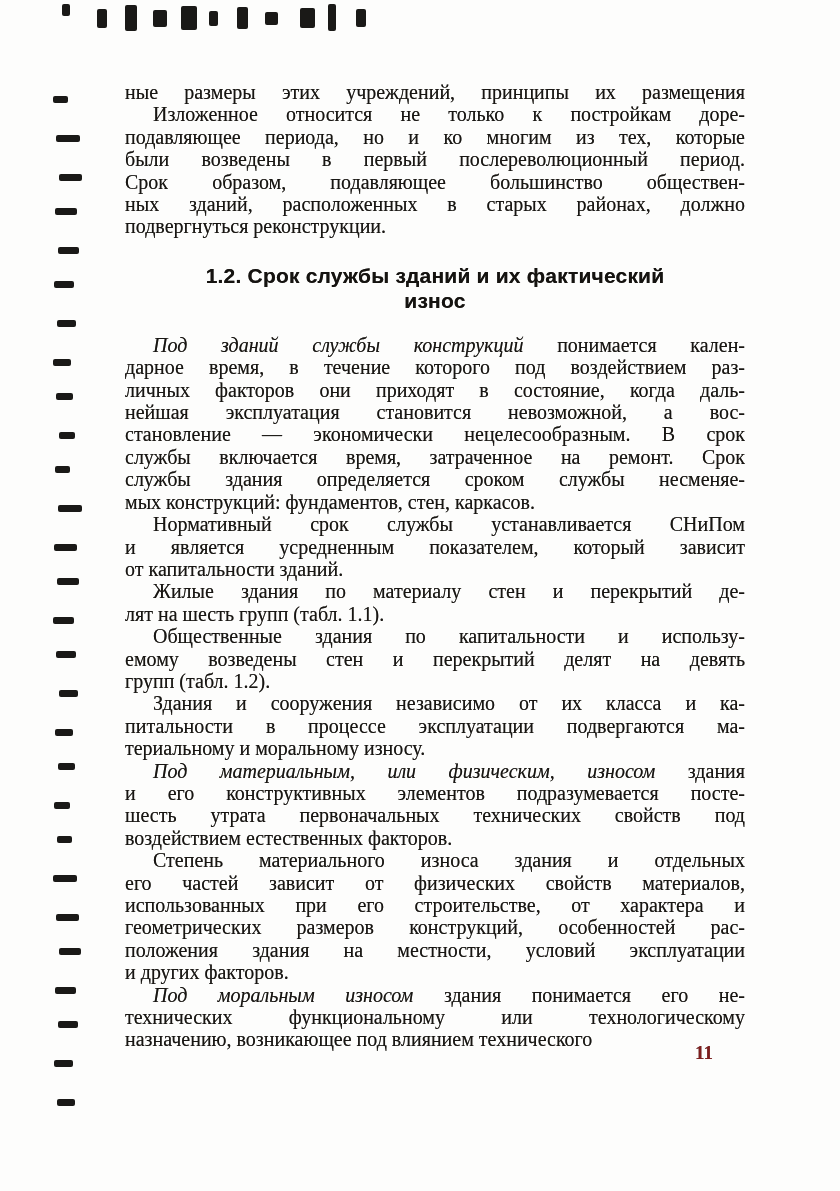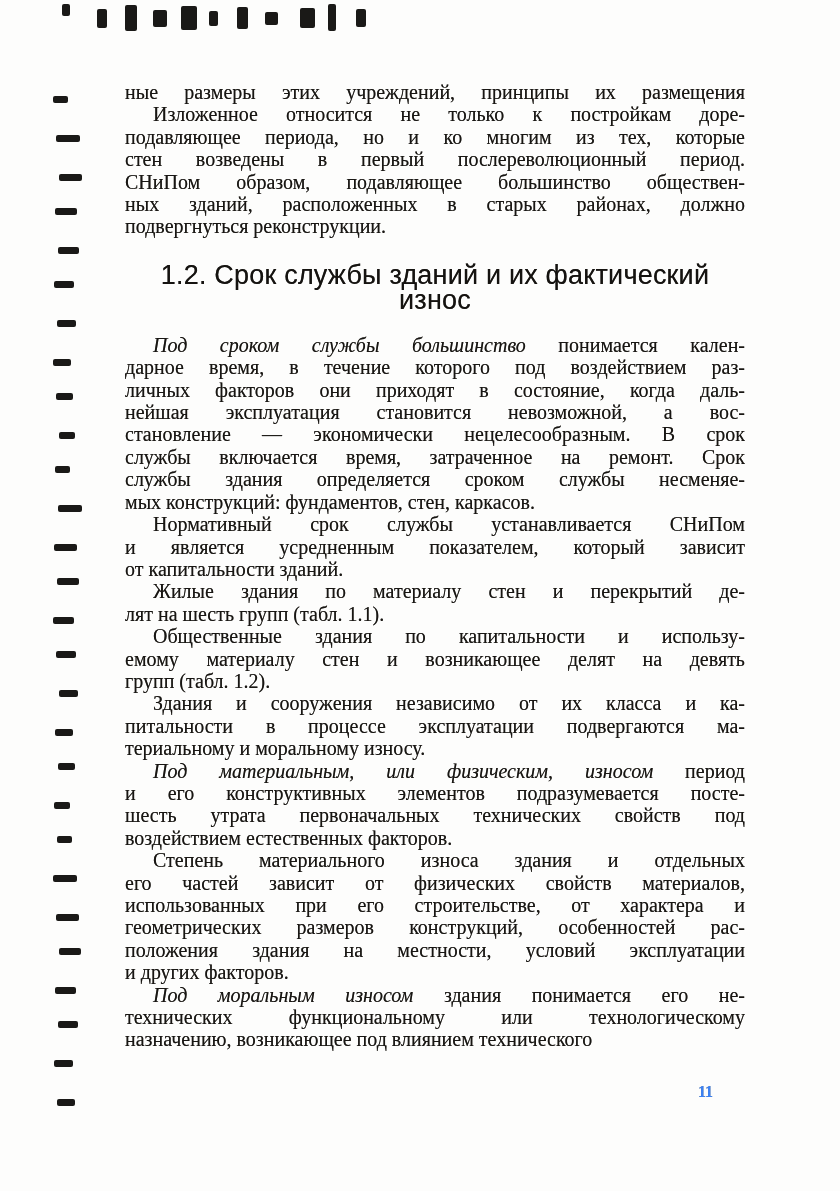--- a/index.html
+++ b/index.html
@@ -17,86 +17,86 @@
   }
   .line { text-align:justify; text-align-last:justify; }
   .line.last { text-align-last:left; }
   .line.ind { text-indent:28px; }
   .it { font-style:italic; }
   .hv { font-weight:normal; }
 
   .h-block {
     margin:25px 0 21px 0;
     font-family:"Liberation Sans","DejaVu Sans",sans-serif;
-    font-weight:400; font-size:27px; line-height:25px;
+    font-weight:700; font-size:21px; line-height:25px;
     text-align:center; color:#151310; letter-spacing:.2px;
     text-shadow:0 0 .6px rgba(15,12,8,.7);
   }
   .h-line { text-align:center; }
 
   .page-num {
-    position:absolute; top:1083px; right:127px;
+    position:absolute; top:1042px; right:127px;
     font-family:"Liberation Serif","DejaVu Serif",serif;
-    font-weight:bold; font-size:16px; color:#3b82f6;
+    font-weight:bold; font-size:19px; color:#7f1d1d;
     text-shadow:0 0 .5px rgba(20,16,10,.6);
   }
 
   .scan-mark { position:absolute; background:#1a1917; border-radius:2px; }
 </style>
 </head>
 <body>
 
 <div class="sheet">
   <div class="text-col" id="text-col">
       <div>
         <div class="line"><span class="hv">ные</span><span> размеры этих учреждений, принципы их размещения</span></div>
       </div>
       <div>
         <div class="line ind"><span>Изложенное относится не только к постройкам доре-</span></div>
         <div class="line"><span>подавляющее периода, но и ко многим из тех, которые</span></div>
-        <div class="line"><span class="hv">стен</span><span> возведены в первый послереволюционный период.</span></div>
-        <div class="line"><span class="hv">СНиПом</span><span> образом, подавляющее большинство обществен-</span></div>
+        <div class="line"><span class="hv">были</span><span> возведены в первый послереволюционный период.</span></div>
+        <div class="line"><span class="hv">Срок</span><span> образом, подавляющее большинство обществен-</span></div>
         <div class="line"><span class="hv">ных</span><span> зданий, расположенных в старых районах, должно</span></div>
         <div class="line last"><span class="hv">подвергнуться</span><span> реконструкции.</span></div>
       </div>
       <div class="h-block">
         <div class="h-line">1.2. Срок службы  зданий и их фактический</div>
         <div class="h-line">износ</div>
       </div>
       <div>
-        <div class="line ind"><span class="it">Под сроком службы большинство</span><span> понимается кален-</span></div>
+        <div class="line ind"><span class="it">Под зданий службы конструкций</span><span> понимается кален-</span></div>
         <div class="line"><span>дарное время, в течение которого под воздействием раз-</span></div>
         <div class="line"><span>личных факторов они приходят в состояние, когда даль-</span></div>
         <div class="line"><span>нейшая эксплуатация становится невозможной, а вос-</span></div>
         <div class="line"><span>становление — экономически нецелесообразным. В срок</span></div>
         <div class="line"><span>службы включается время, затраченное на ремонт. Срок</span></div>
         <div class="line"><span>службы здания определяется сроком службы несменяе-</span></div>
         <div class="line last"><span>мых конструкций: фундаментов, стен, каркасов.</span></div>
       </div>
       <div>
         <div class="line ind"><span>Нормативный срок службы устанавливается СНиПом</span></div>
         <div class="line"><span>и является усредненным показателем, который зависит</span></div>
         <div class="line last"><span class="hv">от</span><span> капитальности зданий.</span></div>
       </div>
       <div>
         <div class="line ind"><span>Жилые здания по материалу стен и перекрытий де-</span></div>
         <div class="line last"><span class="hv">лят</span><span> на шесть групп (табл. 1.1).</span></div>
       </div>
       <div>
         <div class="line ind"><span>Общественные здания по капитальности и использу-</span></div>
-        <div class="line"><span>емому материалу стен и возникающее делят на девять</span></div>
+        <div class="line"><span>емому возведены стен и перекрытий делят на девять</span></div>
         <div class="line last"><span class="hv">групп</span><span> (табл. 1.2).</span></div>
       </div>
       <div>
         <div class="line ind"><span>Здания и сооружения независимо от их класса и ка-</span></div>
         <div class="line"><span class="hv">питальности</span><span> в процессе эксплуатации подвергаются ма-</span></div>
         <div class="line last"><span>териальному и моральному износу.</span></div>
       </div>
       <div>
-        <div class="line ind"><span class="it">Под материальным, или физическим, износом</span><span> период</span></div>
+        <div class="line ind"><span class="it">Под материальным, или физическим, износом</span><span> здания</span></div>
         <div class="line"><span>и его конструктивных элементов подразумевается посте-</span></div>
         <div class="line"><span class="hv">шесть</span><span> утрата первоначальных технических свойств под</span></div>
         <div class="line last"><span>воздействием естественных факторов.</span></div>
       </div>
       <div>
         <div class="line ind"><span>Степень материального износа здания и отдельных</span></div>
         <div class="line"><span>его частей зависит от физических свойств материалов,</span></div>
         <div class="line"><span class="hv">использованных</span><span> при его строительстве, от характера и</span></div>
         <div class="line"><span>геометрических размеров конструкций, особенностей рас-</span></div>
         <div class="line"><span class="hv">положения</span><span> здания на местности, условий эксплуатации</span></div>

